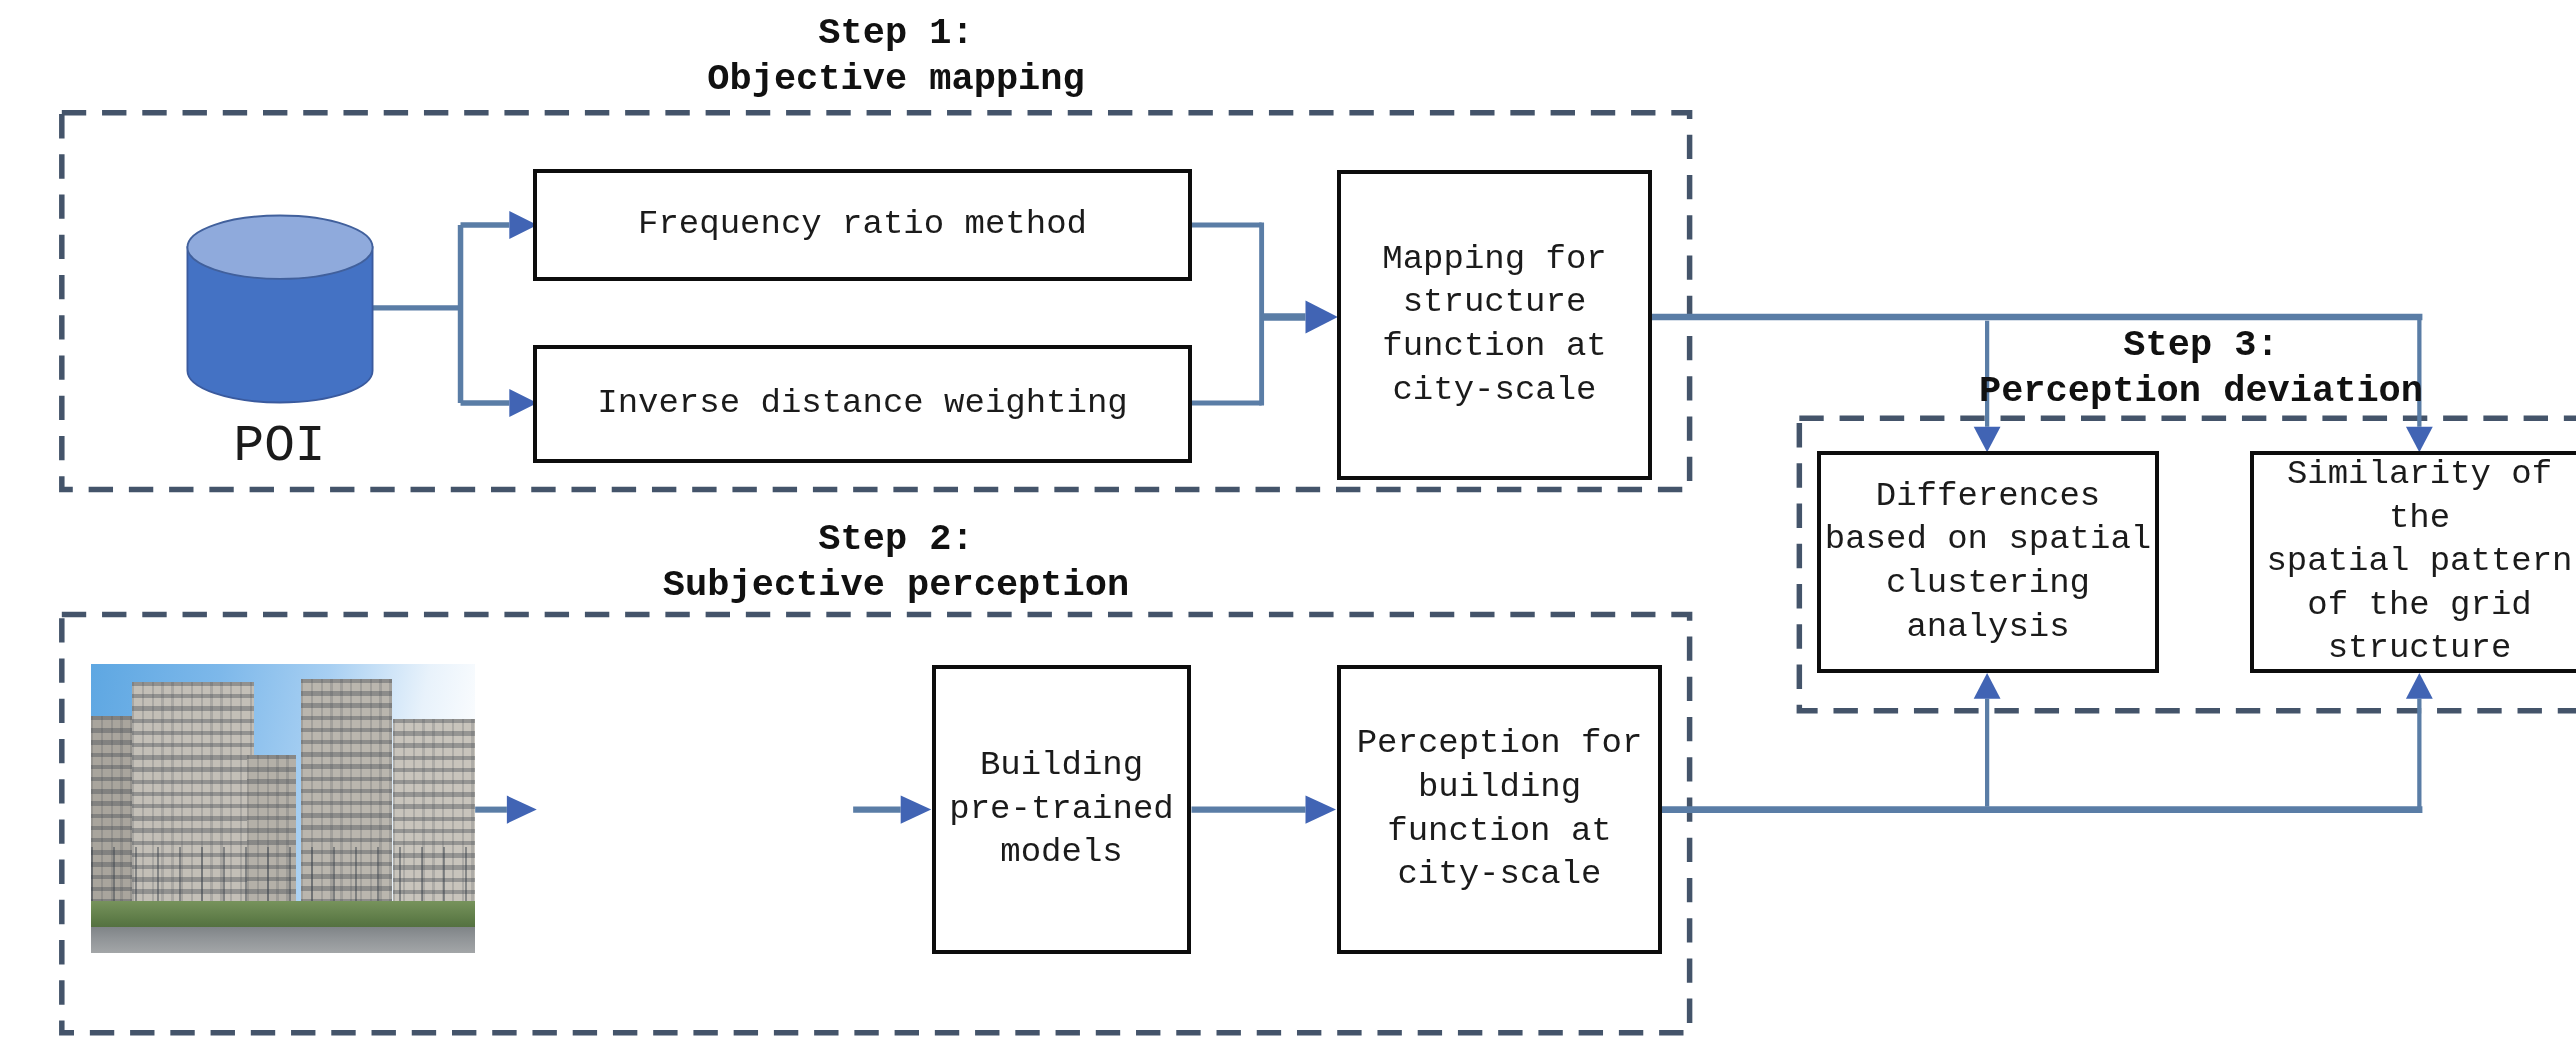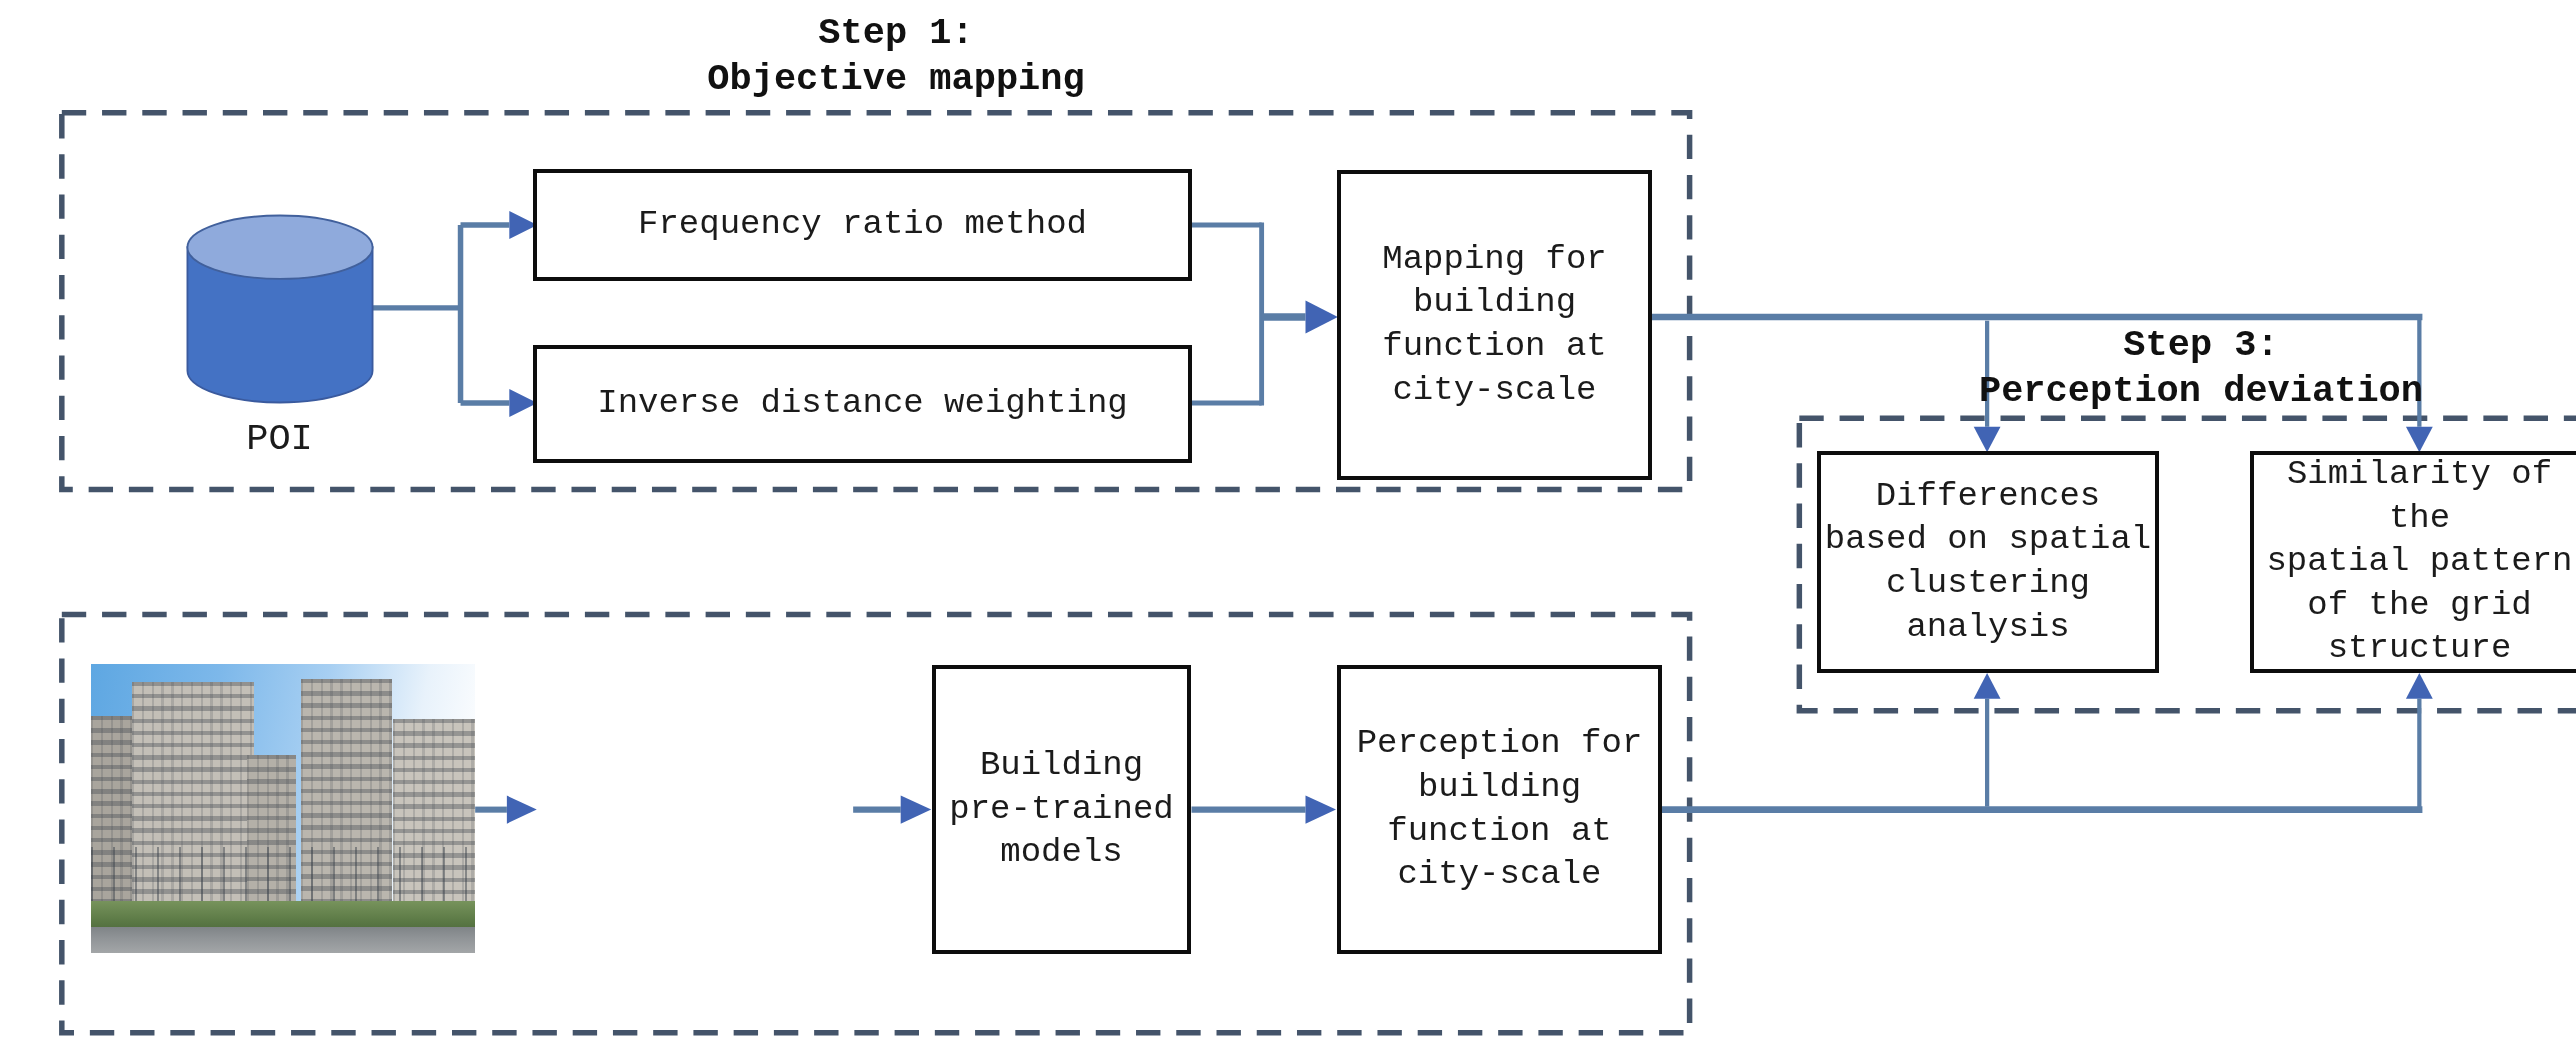--- a/index.html
+++ b/index.html
@@ -99,30 +99,32 @@
 
     <line class="ln" x1="2629" y1="1328" x2="3894" y2="1328" stroke-width="11"></line>
     <line class="ln" x1="3180" y1="1146" x2="3180" y2="1323" stroke-width="7"></line>
     <polygon class="ar" points="3158,1146 3202,1146 3180,1104"></polygon>
     <line class="ln" x1="3889" y1="1146" x2="3889" y2="1328" stroke-width="7"></line>
     <polygon class="ar" points="3867,1146 3911,1146 3889,1104"></polygon>
   </svg>
 
   <div class="title" style="left:543px;top:9.8px">Step 1:
 Objective mapping</div>
+  <div class="title" style="left:543px;top:516px">Step 2:
+Subjective perception</div>
   <div class="title" style="left:1848px;top:322px">Step 3:
 Perception deviation</div>
 
   <div id="poi-cyl">
     <svg width="190" height="192" viewBox="0 0 312 315">
       <path class="cyl-body" d="M4 56 L4 259 A152 52 0 0 0 308 259 L308 56 Z"></path>
       <ellipse class="cyl-top" cx="156" cy="56" rx="152" ry="52"></ellipse>
     </svg>
   </div>
-  <div class="caption" style="left:140px;top:418px;width:183px;font-size:37px">POI</div>
+  <div class="caption" style="left:140px;top:418px;width:183px;font-size:51px">POI</div>
 
   <div id="photo">
     <div class="sky"></div>
     <div class="tower" style="left:0;top:52px;width:49px;height:220px;background-color:#a9a59d"></div>
     <div class="tower" style="left:41px;top:18.3px;width:122px;height:253px;background-color:#c3bfb7"></div>
     <div class="tower" style="left:156px;top:91px;width:49px;height:180px;background-color:#b4b0a8"></div>
     <div class="tower" style="left:210px;top:15.2px;width:91px;height:256px;background-color:#bab6ae"></div>
     <div class="tower" style="left:302px;top:55px;width:82px;height:216px;background-color:#c8c4bc"></div>
     <div class="fence"></div>
     <div class="green"></div>
@@ -130,21 +132,21 @@
   </div>
 
   <div class="node" style="left:485px;top:169px;width:659px;height:112px">
     <span class="lbl">Frequency ratio method</span>
   </div>
   <div class="node" style="left:485px;top:345px;width:659px;height:118px">
     <span class="lbl">Inverse distance weighting</span>
   </div>
   <div class="node" style="left:1289px;top:170px;width:315px;height:310px">
     <span class="lbl">Mapping for
-building
+structure
 function at
 city-scale</span>
   </div>
   <div class="node" style="left:884px;top:665px;width:259px;height:289px">
     <span class="lbl">Building
 pre-trained
 models</span>
   </div>
   <div class="node" style="left:1289px;top:665px;width:325px;height:289px">
     <span class="lbl">Perception for

